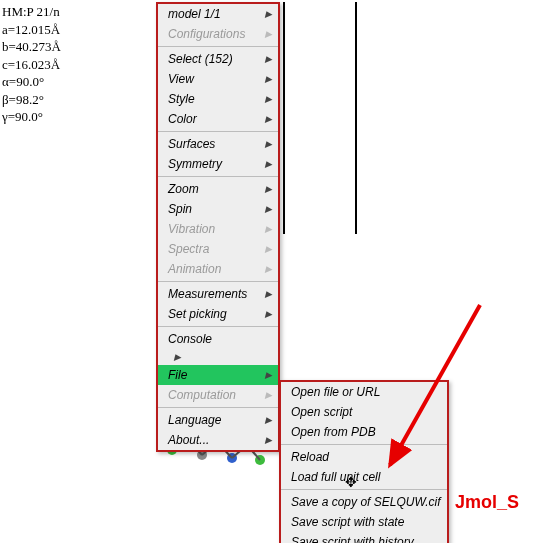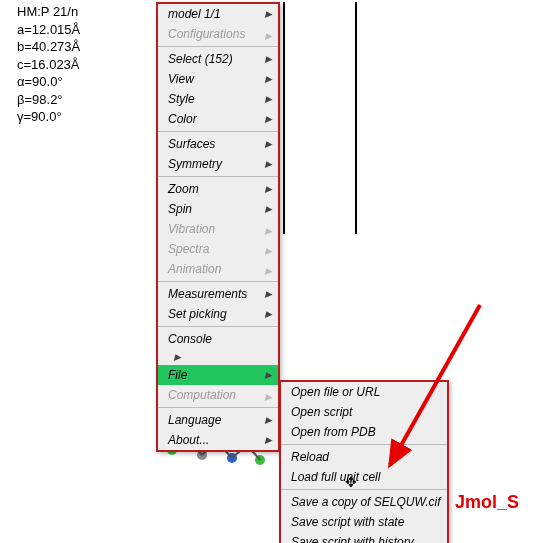--- a/index.html
+++ b/index.html
@@ -8,22 +8,22 @@
     font-size: 12px;
     background: #fff;
     width: 544px;
     height: 543px;
     position: relative;
     overflow: hidden;
   }
   .crystal-info {
     position: absolute;
     top: 3px;
-    left: 17px;
-    font-family: Liberation Sans, sans-serif;
+    left: 2px;
+    font-family: Liberation Serif, serif;
     font-size: 13px;
     line-height: 1.35;
     color: #000;
   }
   .menu {
     position: absolute;
     background: #eeeeee;
     border: 2px solid #b91c1c;
     box-shadow: 2px 2px 4px rgba(0,0,0,0.25);
     font-style: italic;
@@ -32,21 +32,21 @@
   .menu2 { top: 380px; left: 279px; width: 170px; }
   .menu-item {
     display: flex;
     align-items: center;
     justify-content: space-between;
     padding: 3px 6px 3px 10px;
     color: #000;
     cursor: default;
     white-space: nowrap;
   }
-  .menu-item.disabled { color: #9a9a9a; align-items: flex-end; }
+  .menu-item.disabled { color: #9a9a9a; }
   .menu-item.selected { background: #22c55e; }
   .menu-item .label { flex: 1; }
   .arrow { font-size: 9px; color: #444; margin-left: 6px; }
   .menu-item.disabled .arrow { color: #bbb; }
   .menu-sep {
     border-top: 1px solid #bcbcbc;
     margin: 2px 0;
   }
   .viewport-box {
     position: absolute;

